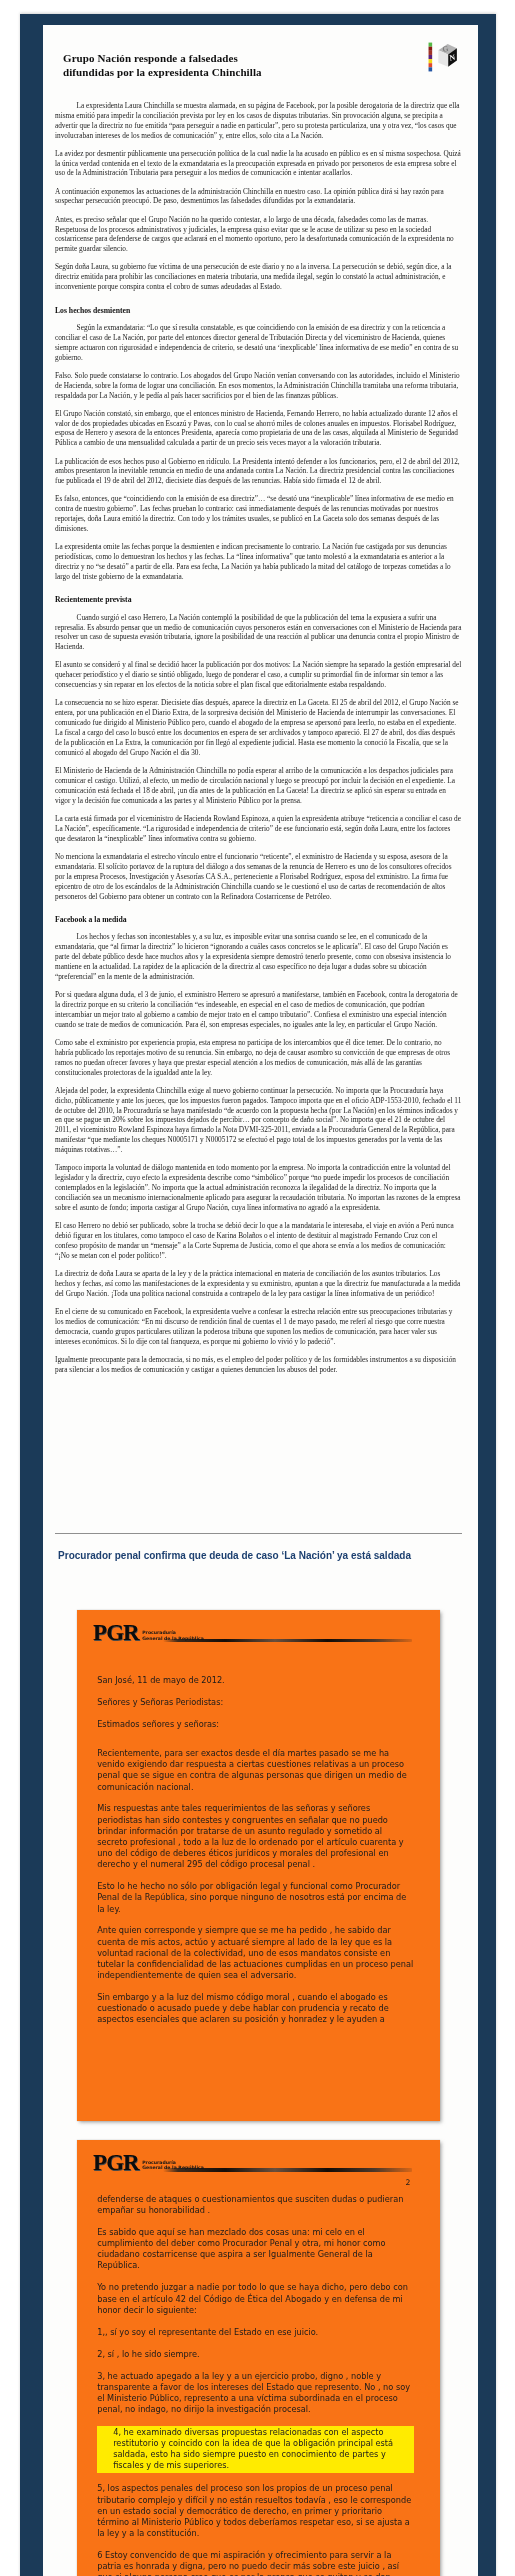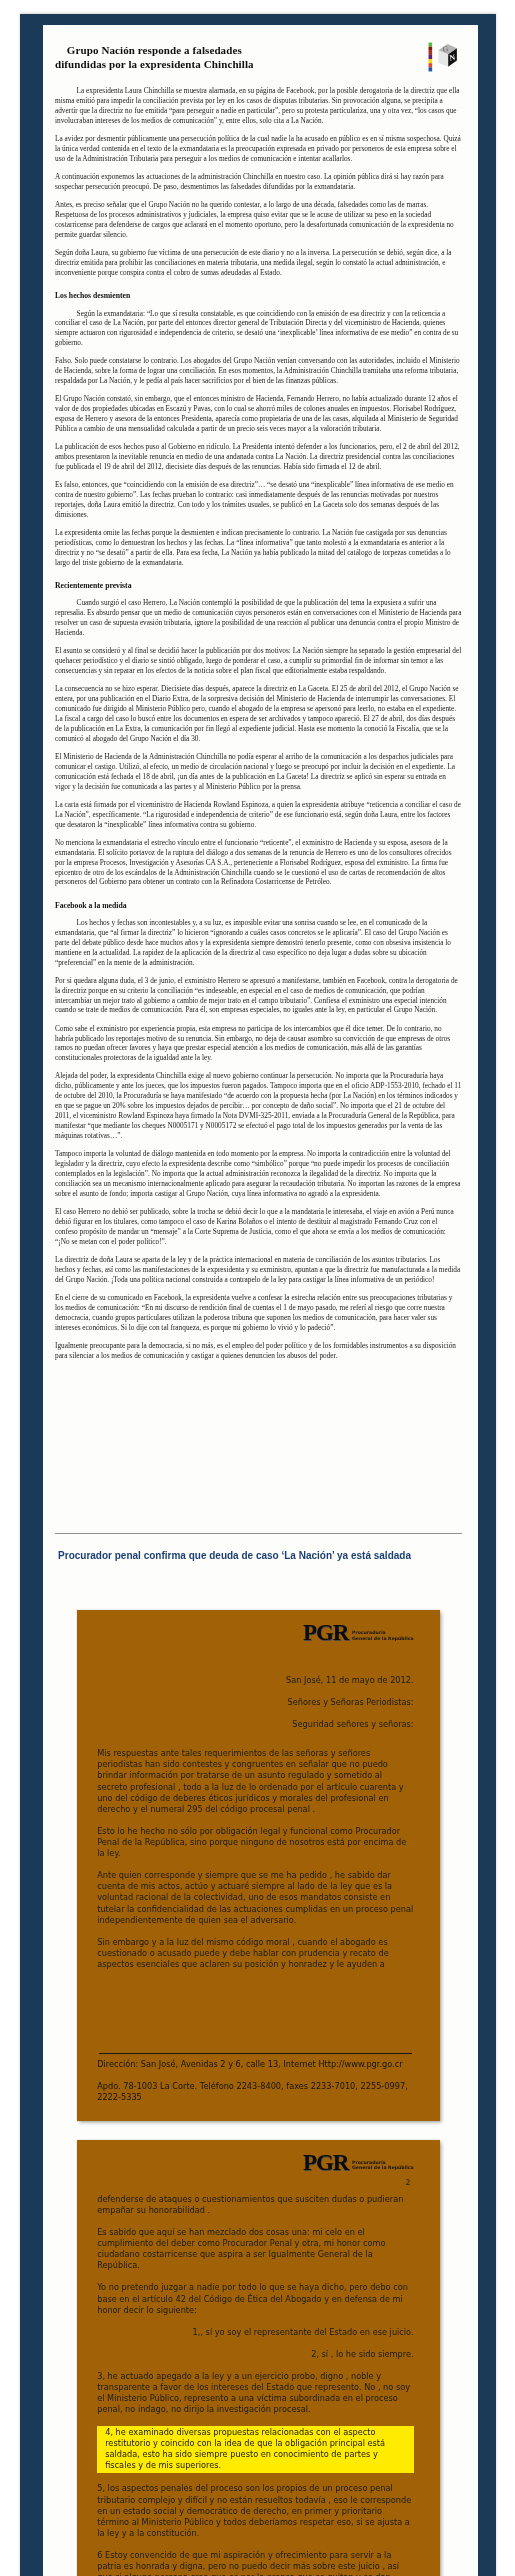--- a/index.html
+++ b/index.html
@@ -5,56 +5,56 @@
   html,body{margin:0;padding:0;background:#ffffff;}
   .page{position:relative;width:515px;height:3310px;background:#ffffff;overflow:hidden;
         font-family:"Liberation Serif",serif;}
   .frame{position:absolute;left:19.6px;top:14.4px;width:476px;height:3291px;background:#1b3a58;
          box-shadow:0 -1.5px 2.6px rgba(0,0,0,0.18);}
   .inner{position:absolute;left:23px;top:10.3px;right:17.5px;bottom:20.6px;background:#fdfdfc;overflow:hidden;}
 
   
   .article-wrap{height:1494px;overflow:hidden;padding:18.5px 16.5px 0 12.4px;box-sizing:border-box;color:#1d1d1d;}
   .title-row{display:flex;justify-content:space-between;align-items:flex-start;}
-  .title{font-size:11px;font-weight:bold;line-height:1.28;margin:0;color:#0f0f0f;letter-spacing:0.1px;text-align:center;}
+  .title{font-size:11px;font-weight:bold;line-height:1.28;margin:8px;color:#0f0f0f;letter-spacing:0.1px;}
   .gn-logo{margin:-2.1px 1px 0 0;flex:0 0 auto;}
   .lead-gap{height:13.4px;}
   .article-wrap p{font-size:7.3px;line-height:1.36;margin:0 0 8.2px 0;color:#222222;}
   .article-wrap p.indent{text-indent:21.6px;}
   .sec-h{font-size:7.7px;font-weight:bold;margin:13.4px 0 8.2px 0;color:#101010;}
 
   
   .divider-zone{height:77px;padding:0 16.5px 0 12.4px;}
   .rule{border:0;border-top:0.8px solid #8f8f8f;margin:14.4px 0 0 0;}
   .headline2{font-family:"Liberation Sans",sans-serif;font-weight:bold;font-size:10px;
              color:#1d4070;margin:15.5px 3.1px 0 3.1px;}
 
   
-  .letter{position:relative;width:363px;margin:0 0 18.5px 34px;background:#a16207;box-sizing:border-box;
+  .letter{position:relative;width:363px;margin:0 0 18.5px 34px;background:#f97316;box-sizing:border-box;
           padding:13.4px 26px 7.2px 20.6px;display:flex;flex-direction:column;
           box-shadow:1.5px 2.1px 3.6px rgba(95,95,95,0.55),0 0 1px rgba(0,0,0,0.25);
-          font-family:"DejaVu Sans",sans-serif;color:#1b1b1b;align-items:flex-end;}
+          font-family:"DejaVu Sans",sans-serif;color:#1b1b1b;}
   .letter-1{height:511px;}
   .letter-2{height:532px;}
   .letter p{font-size:8.2px;line-height:1.36;margin:0 0 10.8px 0;text-align:left;}
   .pgr-row{display:flex;align-items:flex-start;margin-left:-4.1px;}
   .pgr-word{font-family:"Liberation Serif",serif;font-weight:bold;font-size:23px;line-height:0.85;
             letter-spacing:-1px;color:#0c0c0c;text-shadow:0.5px 0.5px 0.5px #4a4a4a;}
   .pgr-org{font-size:4.6px;font-weight:bold;line-height:1.25;margin:6.7px 0 0 3.6px;color:#161616;
            font-family:"DejaVu Sans",sans-serif;}
   .pgr-rule{height:3.1px;margin:-4.1px 2.1px 0 66px;border-radius:1px;filter:blur(0.4px);
             background:linear-gradient(90deg,rgba(25,25,25,0) 0%,rgba(30,30,30,0.85) 6%,
             rgba(8,8,8,0.95) 25%,rgba(70,70,70,0.8) 45%,rgba(5,5,5,0.95) 66%,
             rgba(45,45,45,0.85) 85%,rgba(25,25,25,0.15) 100%);}
   .pagenum{text-align:right;font-size:7.7px;margin:6.2px 3.1px 7.2px 0;}
   .gap-lg{height:33px;}
   .date-line{font-size:8.2px;margin:13.4px 0 11.3px 0;}
   .sal{font-size:8.2px;margin:0 0 11.3px 0;}
   .body-start-gap{height:7.2px;}
-  .hl{background:#ffeb00;padding:1px 8px;margin-left:-2.6px;}
+  .hl{background:#ffeb00;padding:1px 16px;margin-left:-2.6px;}
   .letter-footer{margin-top:auto;}
   .foot-rule{height:1.5px;background:#161616;filter:blur(0.5px);margin:0 2.1px 4.6px 2.1px;}
   .fl{text-align:center;font-size:5.4px;line-height:1.55;margin:0;color:#141414;}
 </style>
 </head>
 <body>
 
 <div class="page">
   <div class="frame">
     <div class="inner">
@@ -126,31 +126,27 @@
           <span class="pgr-word">PGR</span>
           <span class="pgr-org">
             <span>Procuraduría</span><br>
             <span>General de la República</span>
           </span>
         </div>
         <div class="pgr-rule"></div>
         <div class="gap-lg"></div>
         <p class="date-line">San José, 11 de mayo de 2012.</p>
         <p class="sal">Señores y Señoras Periodistas:</p>
-        <p class="sal">Seguridad señores y señoras:</p>
+        <p class="sal">Estimados señores y señoras:</p>
         <div class="body-start-gap"></div>
+        <p>Recientemente, para ser exactos desde el día martes pasado se me ha venido exigiendo dar respuesta a ciertas cuestiones relativas a un proceso penal que se sigue en contra de algunas personas que dirigen un medio de comunicación nacional.</p>
         <p>Mis respuestas ante tales requerimientos de las señoras y señores periodistas han sido contestes y congruentes en señalar que no puedo brindar información por tratarse de un asunto regulado y sometido al secreto profesional , todo a la luz de lo ordenado por el artículo cuarenta y uno del código de deberes éticos jurídicos y morales del profesional en derecho y el numeral 295 del código procesal penal .</p>
         <p>Esto lo he hecho no sólo por obligación legal y funcional como Procurador Penal de la República, sino porque ninguno de nosotros está por encima de la ley.</p>
         <p>Ante quien corresponde y siempre que se me ha pedido , he sabido dar cuenta de mis actos, actúo y actuaré siempre al lado de la ley que es la voluntad racional de la colectividad, uno de esos mandatos consiste en tutelar la confidencialidad de las actuaciones cumplidas en un proceso penal independientemente de quien sea el adversario.</p>
         <p>Sin embargo y a la luz del mismo código moral , cuando el abogado es cuestionado o acusado puede y debe hablar con prudencia y recato de aspectos esenciales que aclaren su posición y honradez y le ayuden a</p>
-        <div class="letter-footer">
-          <div class="foot-rule"></div>
-          <p class="fl">Dirección: San José, Avenidas 2 y 6, calle 13, Internet Http://www.pgr.go.cr</p>
-          <p class="fl">Apdo. 78-1003 La Corte. Teléfono 2243-8400, faxes 2233-7010, 2255-0997, 2222-5335</p>
-        </div>
       </div>
 
       <div class="letter letter-2">
         <div class="pgr-row">
           <span class="pgr-word">PGR</span>
           <span class="pgr-org">
             <span>Procuraduría</span><br>
             <span>General de la República</span>
           </span>
         </div>

